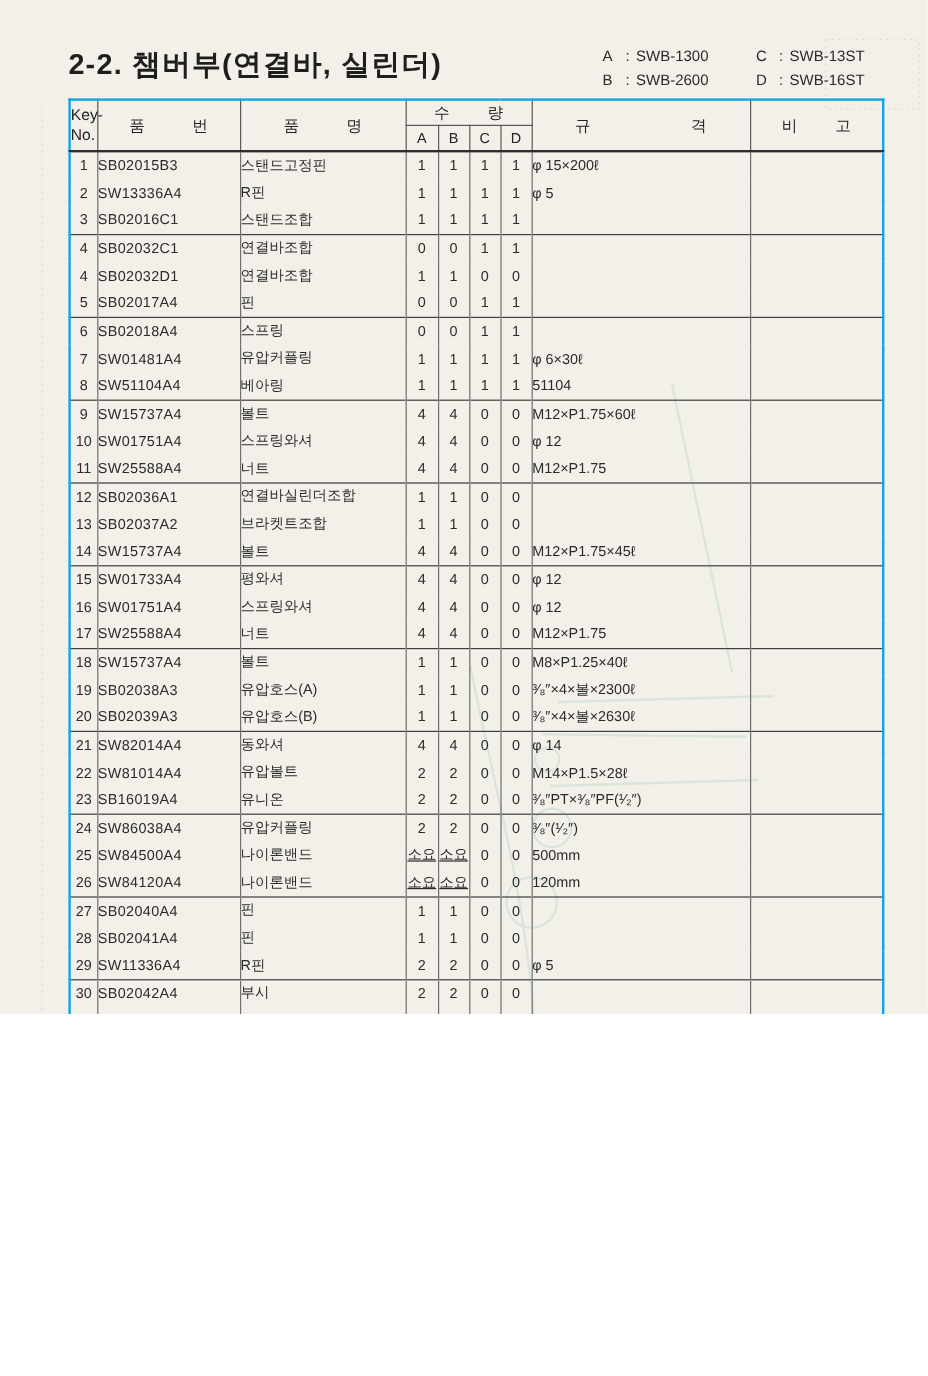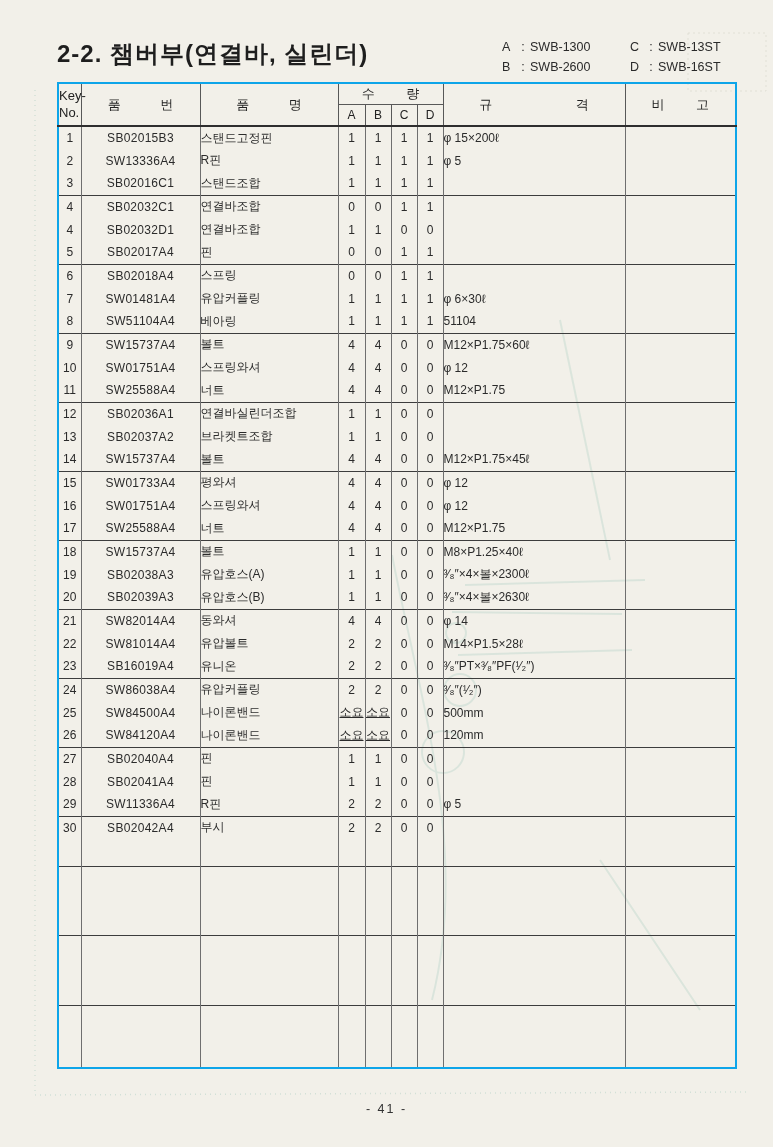--- a/index.html
+++ b/index.html
@@ -1,18 +1,18 @@
 <!DOCTYPE html>
 <html><head>
 <meta charset="utf-8">
 <style>
   html,body{margin:0;padding:0;}
   .page{
     position:relative;
-    width:773px;height:1147px;
+    width:773px;height:845px;
     background:#f2f0e9;
     overflow:hidden;
     font-family:"Liberation Sans","DejaVu Sans",sans-serif;
     color:#2b2b2b;
   }
   
   .doc-title{
     position:absolute;left:57px;top:38px;
     font-size:24px;font-weight:bold;letter-spacing:1px;
     color:#1e1e1e;white-space:nowrap;
@@ -47,21 +47,21 @@
   .h-remark{word-spacing:28px;}
   .subhead th{font-size:12px;}
   .parts-table td{
     border-left:1px solid #6f6f6f;border-right:1px solid #6f6f6f;
     font-size:12px;color:#2b2b2b;padding:0;
     white-space:nowrap;overflow:hidden;
   }
   .parts-table tbody.group{border-bottom:1.5px solid #3d3d3d;}
   .parts-table tbody tr{height:23px;}
   .c-key-no{text-align:center;font-size:11.5px;}
-  .c-part-no{text-align:center;padding-left:4px;letter-spacing:.3px;}
+  .c-part-no{text-align:left;padding-left:4px;letter-spacing:.3px;}
   .c-part-name{text-align:left;padding-left:5px;}
   .c-qty-a,.c-qty-b,.c-qty-c,.c-qty-d{text-align:center;}
   .c-spec{text-align:left;padding-left:5px;font-size:11.5px;}
   .uline{text-decoration:underline;font-size:10.5px;}
   
   .footer{
     position:absolute;left:0;top:1102px;width:100%;
     text-align:center;font-size:12.5px;letter-spacing:2px;color:#333;
   }
   

